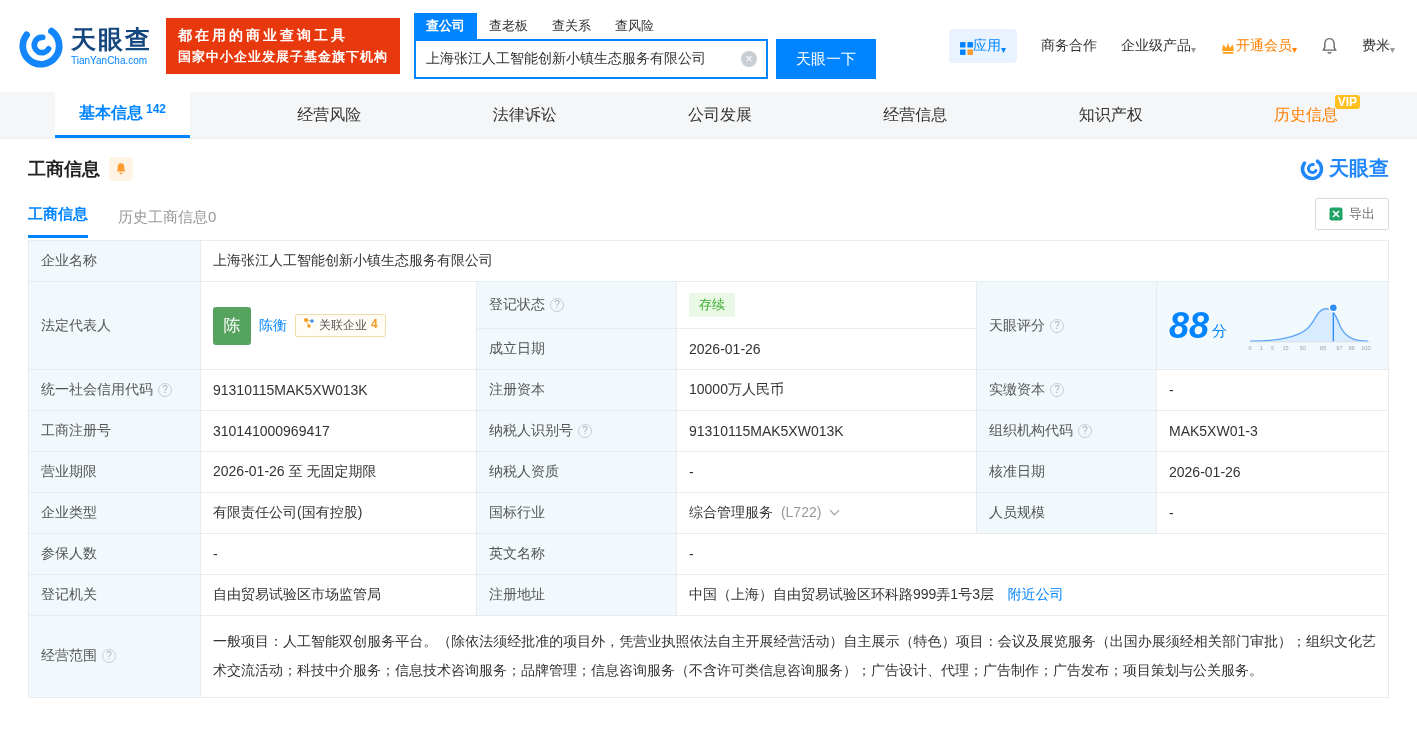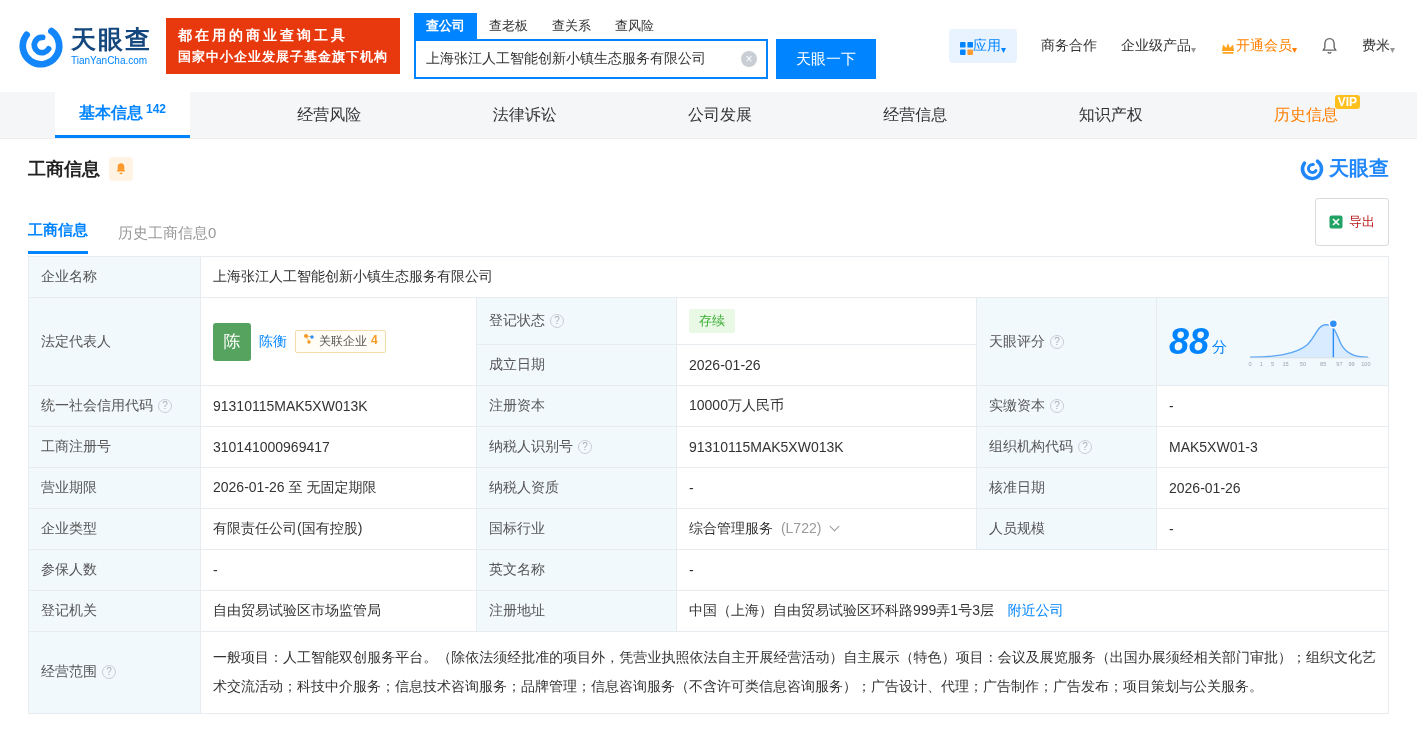--- a/index.html
+++ b/index.html
@@ -50,21 +50,21 @@
   .content { padding: 0 28px; }
   .section-head { display: flex; align-items: center; margin-top: 16px; }
   .section-title { font-size: 18px; font-weight: bold; color: #222; }
   .bell-chip { width: 24px; height: 24px; background: #fff4e3; border-radius: 4px; margin-left: 9px; display: flex; align-items: center; justify-content: center; cursor: pointer; }
   .head-logo { margin-left: auto; display: flex; align-items: center; gap: 5px; color: #2087fb; font-size: 20px; font-weight: bold; }
 
   .subtabs { display: flex; align-items: flex-end; margin-top: 16px; }
   .subtab { font-size: 15px; margin-right: 30px; padding-bottom: 11px; cursor: pointer; }
   .subtab.active { color: #0084ff; font-weight: bold; border-bottom: 3px solid #0084ff; }
   .subtab.inactive { color: #999; }
-  .export-btn { margin-left: auto; margin-bottom: 8px; display: flex; align-items: center; gap: 6px; border: 1px solid #d9d9d9; background: #fff; border-radius: 3px; height: 48px; padding: 0 13px; font-size: 13px; color: #b91c1c; cursor: pointer; font-family: inherit; }
+  .export-btn { margin-left: auto; margin-bottom: 8px; display: flex; align-items: center; gap: 6px; border: 1px solid #d9d9d9; background: #fff; border-radius: 3px; height: 32px; padding: 0 13px; font-size: 13px; color: #737373; cursor: pointer; font-family: inherit; }
 
   
   table.info { width: 100%; border-collapse: collapse; table-layout: fixed; margin-top: 2px; }
   .info td { border: 1px solid #e7ecf0; padding: 11px 12px; font-size: 14px; vertical-align: middle; word-break: break-all; color: #333; }
   .info td.lbl { background: #f2f9fd; color: #555; }
   .help { display: inline-block; width: 14px; height: 14px; line-height: 12px; border: 1px solid #c8cdd4; border-radius: 50%; color: #aab0b8; font-size: 10px; text-align: center; margin-left: 5px; vertical-align: 1px; cursor: pointer; }
   .badge-green { display: inline-block; background: #eaf8e6; color: #3cb034; font-size: 13px; padding: 3px 10px; border-radius: 2px; }
   .rep { display: flex; align-items: center; gap: 8px; }
   .avatar { width: 38px; height: 38px; background: #56a35f; color: #fff; font-size: 17px; border-radius: 3px; display: flex; align-items: center; justify-content: center; cursor: pointer; flex: 0 0 auto; }
   .rel-badge { display: inline-flex; align-items: flex-start; gap: 4px; border: 1px solid #f3dcab; background: #fffdf6; font-size: 12px; color: #555; padding: 2px 7px; border-radius: 2px; cursor: pointer; white-space: nowrap; }

